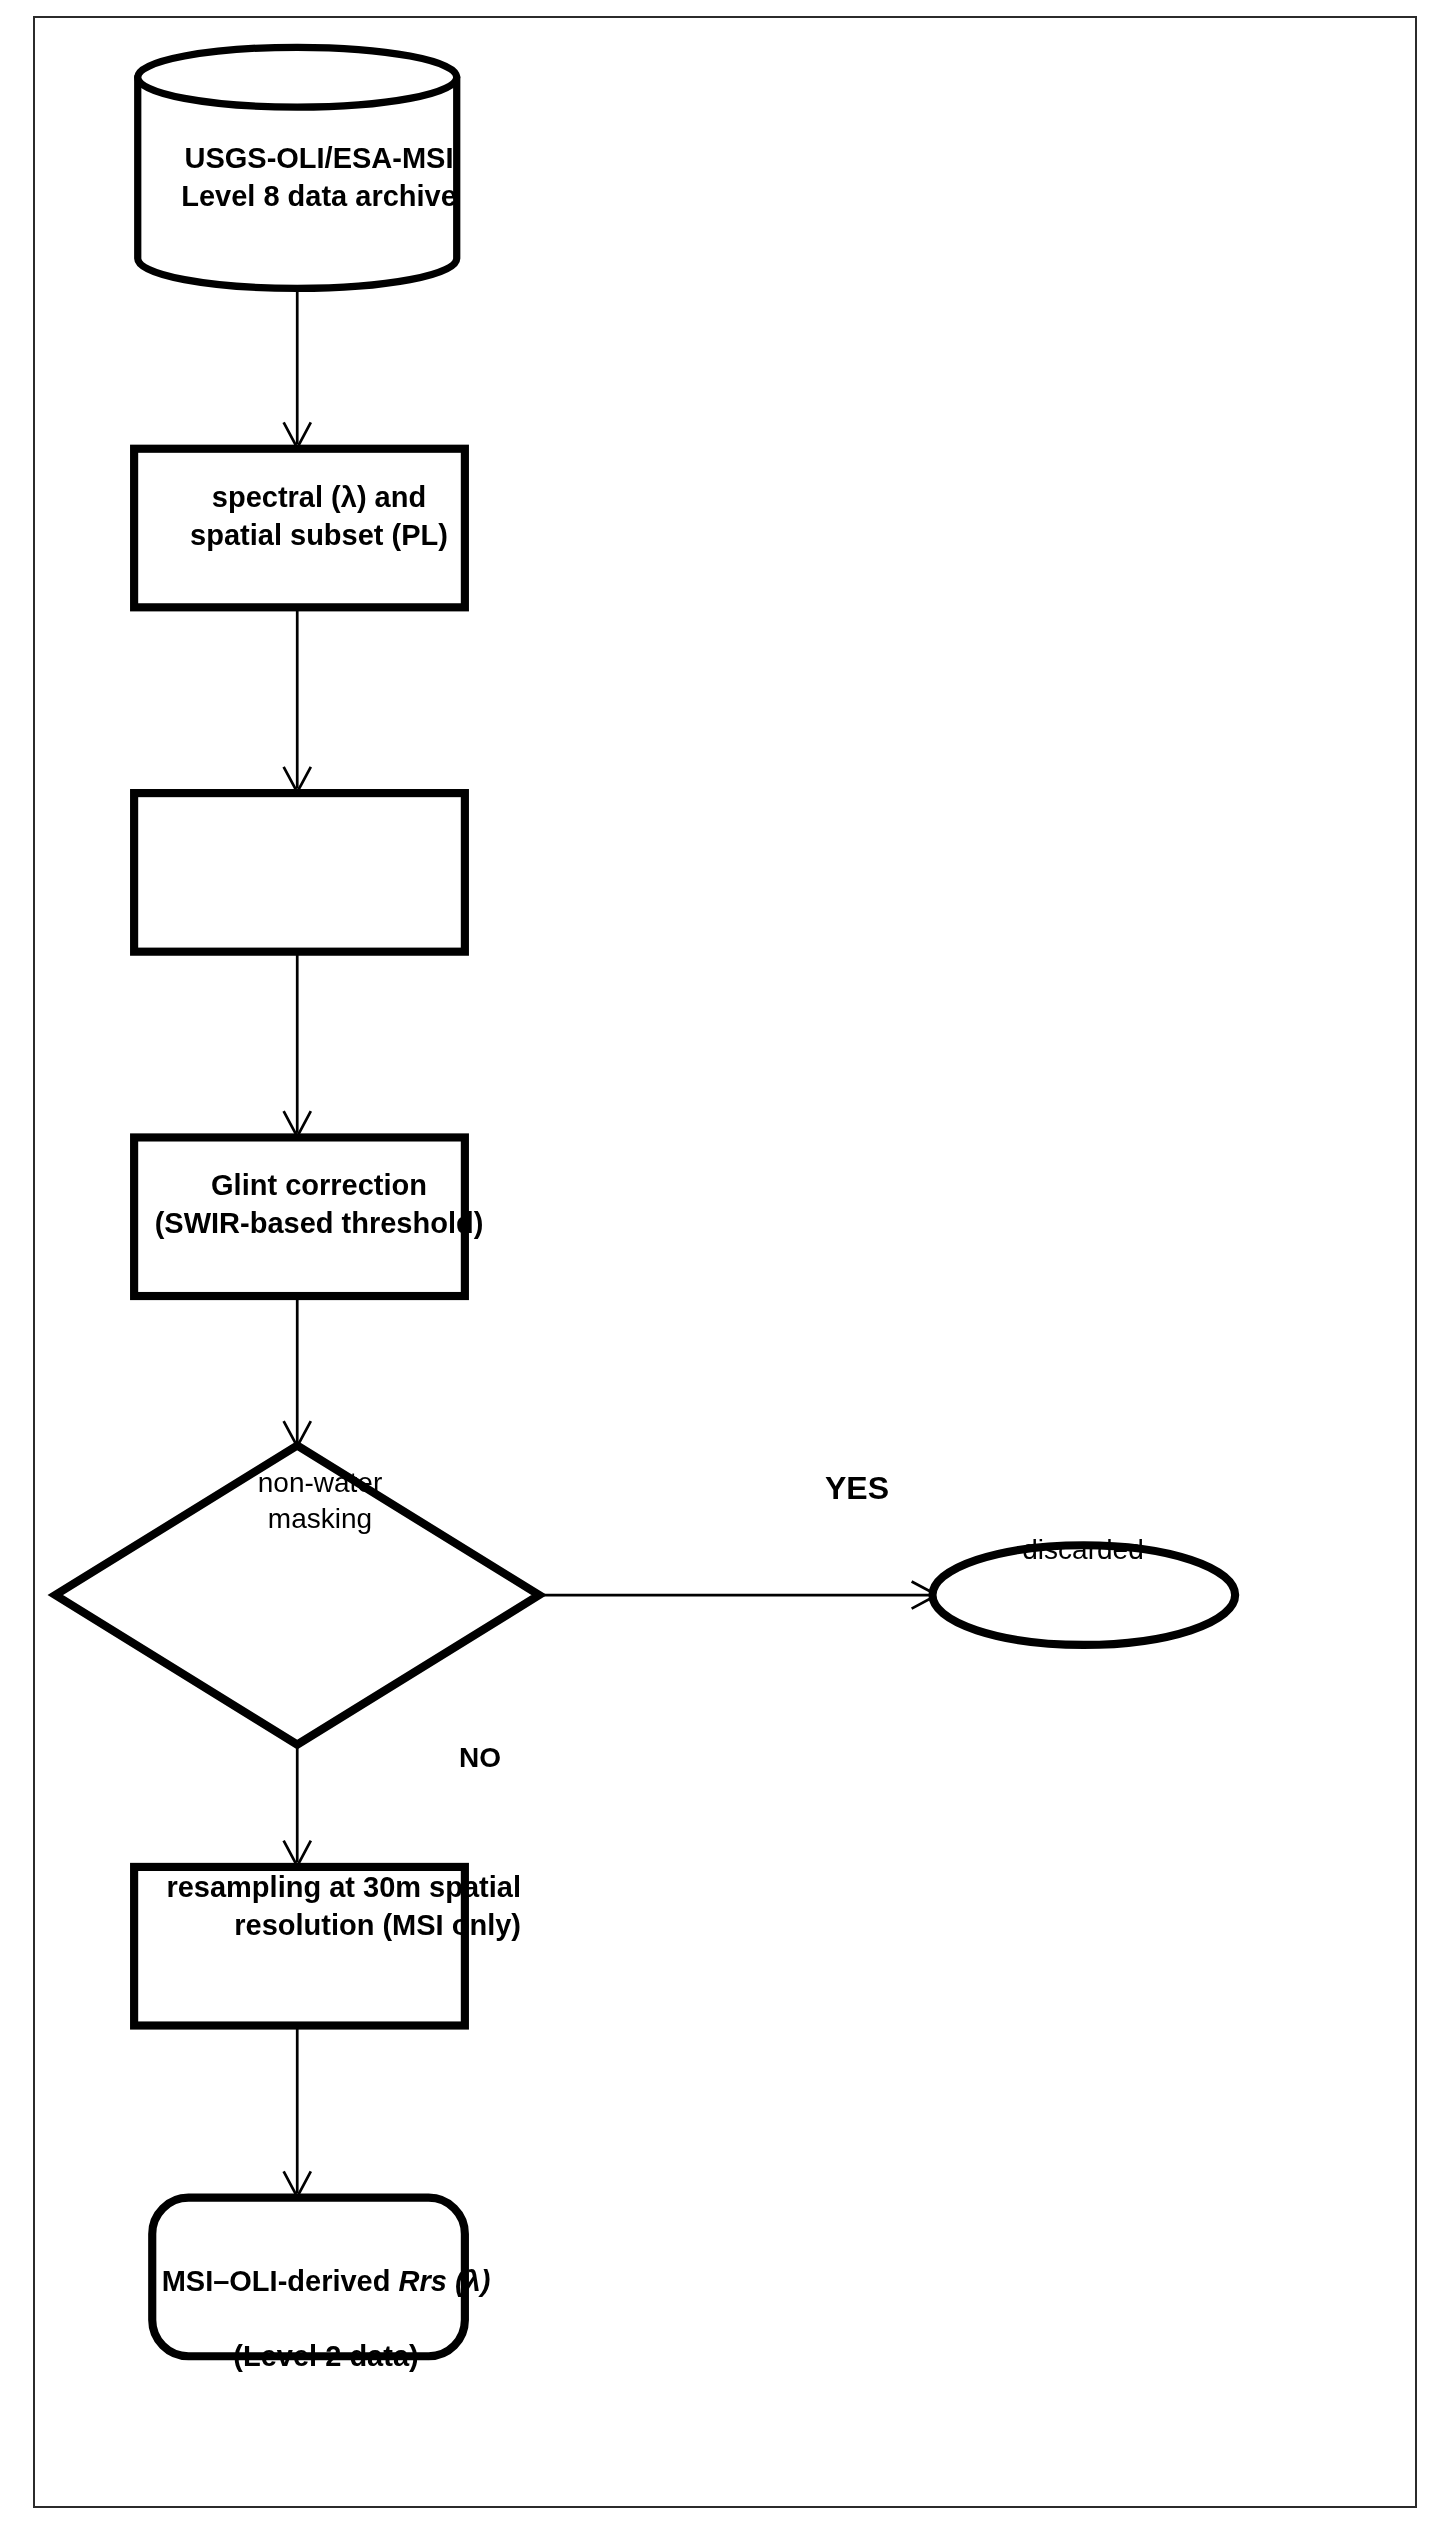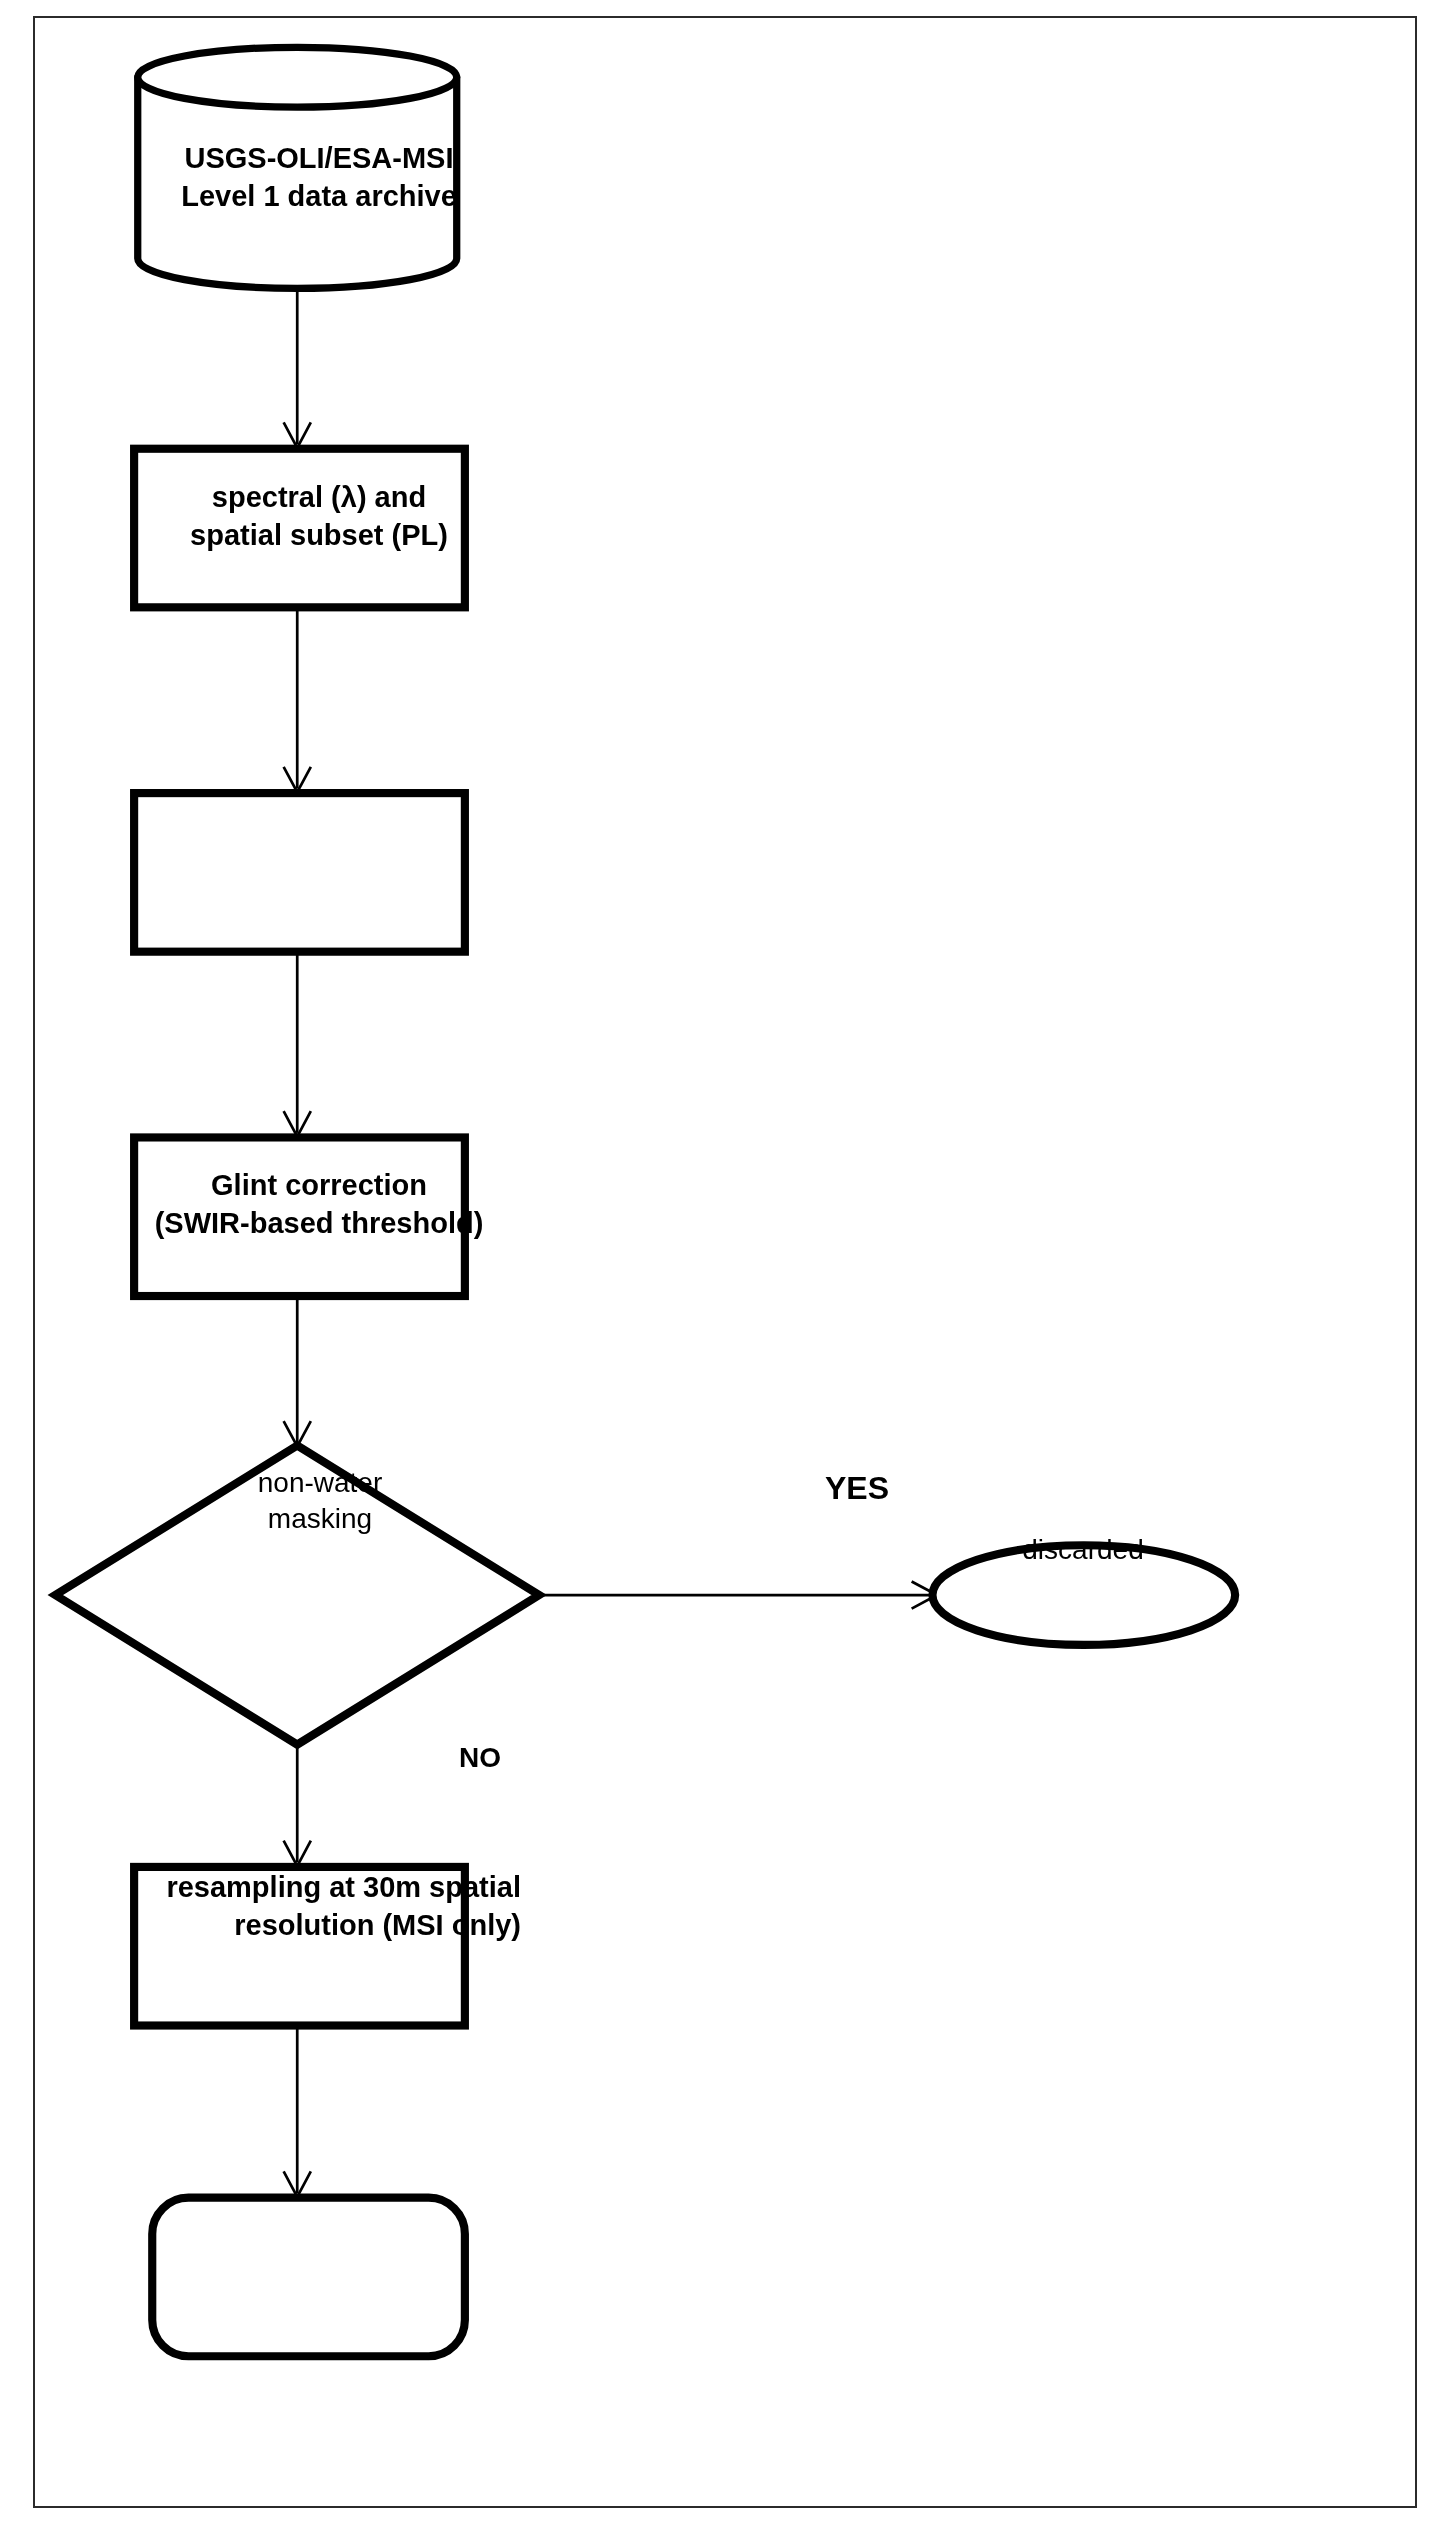--- a/index.html
+++ b/index.html
@@ -131,35 +131,39 @@
 
     <g>
       <line x1="328" y1="2237" x2="328" y2="2420" stroke="#000000" stroke-width="3"></line>
       <path d="M 313 2396 L 328 2424 L 343 2396" fill="none" stroke="#000000" stroke-width="3"></path>
     </g>
 
     <rect x="168" y="2425" width="345" height="175" rx="40" ry="40" fill="#ffffff" stroke="#000000" stroke-width="9"></rect>
   </svg>
 
   <div class="node-label t-db">USGS-OLI/ESA-MSI
-Level 1 data archive</div>
+Level 8 data archive</div>
 
   <div class="node-label t-subset">spectral (λ) and
 spatial subset (PL)</div>
 
 
   <div class="node-label t-glint">Glint correction
 (SWIR-based  threshold)</div>
 
   <div class="node-label t-diamond">non-water
 masking</div>
 
   <div class="node-label t-discarded">discarded</div>
 
   <div class="node-label t-resample">resampling at 30m spatial
 resolution (MSI only)</div>
 
+  <div class="node-label t-final">
+    <span>MSI–OLI-derived </span><span class="italic-rrs">Rrs (λ)</span><br>
+    <span>(Level 2 data)</span>
+  </div>
 
   <div class="node-label t-yes">YES</div>
 
   <div class="node-label t-no">NO</div>
 </div>
 
 
 </body></html>

